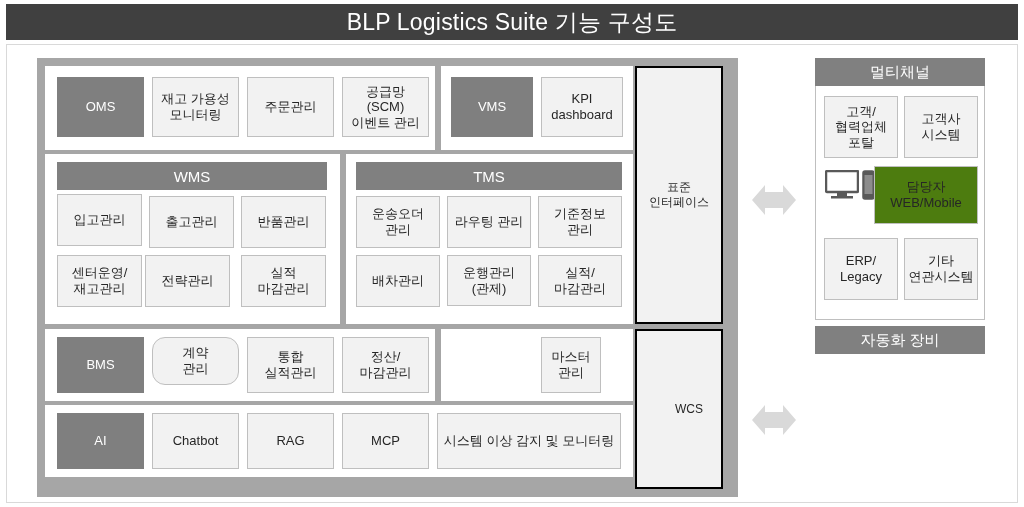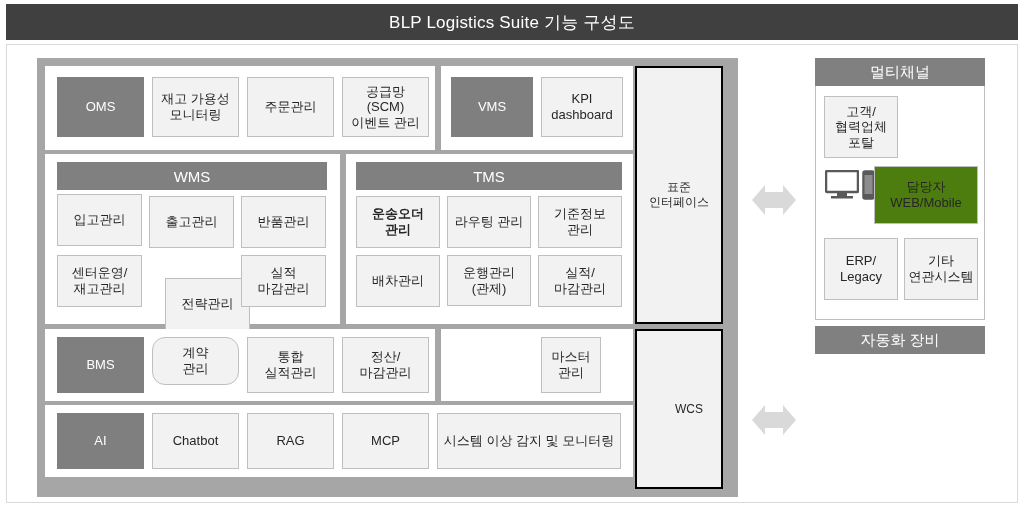--- a/index.html
+++ b/index.html
@@ -24,21 +24,21 @@
 
   
   .title-bar {
     position: absolute;
     left: 6px;
     top: 4px;
     width: 1012px;
     height: 36px;
     background: #404040;
     color: #ffffff;
-    font-size: 17px;
+    font-size: 23px;
     display: flex;
     align-items: center;
     justify-content: center;
     letter-spacing: 0.2px;
   }
 
   
   .outer-frame {
     position: absolute;
     left: 6px;
@@ -178,28 +178,28 @@
 dashboard</div>
     </div>
 
     <div class="white-panel" style="left:8px; top:96px; width:295px; height:170px;">
       <div class="band-header" style="position:absolute; left:12px; top:8px; width:270px; height:28px;">WMS</div>
       <div class="tile tile-light" style="position:absolute; left:12px; top:40px; width:85px; height:52px;">입고관리</div>
       <div class="tile tile-light" style="position:absolute; left:104px; top:42px; width:85px; height:52px;">출고관리</div>
       <div class="tile tile-light" style="position:absolute; left:196px; top:42px; width:85px; height:52px;">반품관리</div>
       <div class="tile tile-light" style="position:absolute; left:12px; top:101px; width:85px; height:52px;">센터운영/
 재고관리</div>
-      <div class="tile tile-light" style="position:absolute; left:120px; top:101px; width:85px; height:52px;margin-top:23px;">전략관리</div>
+      <div class="tile tile-light" style="position:absolute; left:100px; top:101px; width:85px; height:52px;">전략관리</div>
       <div class="tile tile-light" style="position:absolute; left:196px; top:101px; width:85px; height:52px;">실적
 마감관리</div>
     </div>
 
     <div class="white-panel" style="left:309px; top:96px; width:287px; height:170px;">
       <div class="band-header" style="position:absolute; left:10px; top:8px; width:266px; height:28px;">TMS</div>
-      <div class="tile tile-light" style="position:absolute; left:10px; top:42px; width:84px; height:52px;font-weight:bold;">운송오더
+      <div class="tile tile-light" style="position:absolute; left:10px; top:42px; width:84px; height:52px;">운송오더
 관리</div>
       <div class="tile tile-light" style="position:absolute; left:101px; top:42px; width:84px; height:52px;">라우팅 관리</div>
       <div class="tile tile-light" style="position:absolute; left:192px; top:42px; width:84px; height:52px;">기준정보
 관리</div>
       <div class="tile tile-light" style="position:absolute; left:10px; top:101px; width:84px; height:52px;">배차관리</div>
       <div class="tile tile-light" style="position:absolute; left:101px; top:101px; width:84px; height:51px;">운행관리
 (관제)</div>
       <div class="tile tile-light" style="position:absolute; left:192px; top:101px; width:84px; height:52px;">실적/
 마감관리</div>
     </div>
@@ -243,20 +243,22 @@
       <polygon points="0,21 13,6 13,13 31,13 31,6 44,21 31,36 31,29 13,29 13,36" fill="#d9d9d9"></polygon>
     </svg>
   </div>
 
   <div class="right-group" style="left:815px; top:58px; width:170px;">
     <div class="group-title">멀티채널</div>
     <div class="group-body" style="height:234px;">
       <div class="tile tile-light" style="position:absolute; left:8px; top:10px; width:74px; height:62px;">고객/
 협력업체
 포탈</div>
+      <div class="tile tile-light" style="position:absolute; left:88px; top:10px; width:74px; height:62px;">고객사
+시스템</div>
 
       <div class="device-icons" style="left:9px; top:84px;">
         <span>
           <svg width="34" height="30" viewBox="0 0 34 30" aria-hidden="true">
             <rect x="1" y="1" width="32" height="21" rx="1" fill="#ffffff" stroke="#595959" stroke-width="2.5"></rect>
             <rect x="12" y="22" width="10" height="4" fill="#595959"></rect>
             <rect x="6" y="26" width="22" height="2.5" fill="#595959"></rect>
           </svg>
         </span>
         <span>

